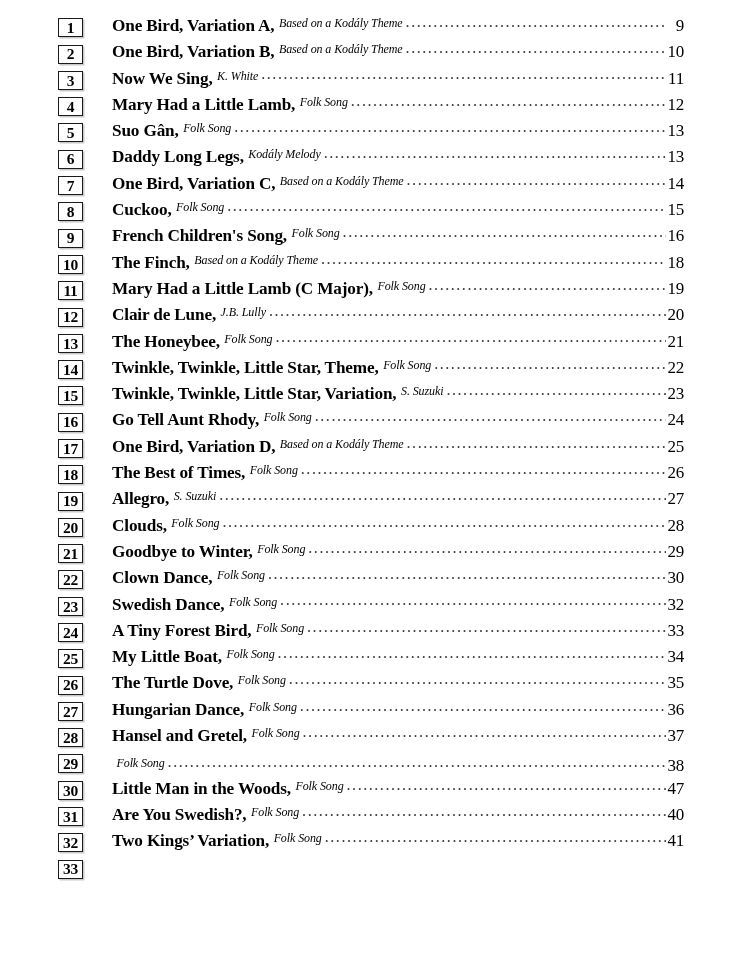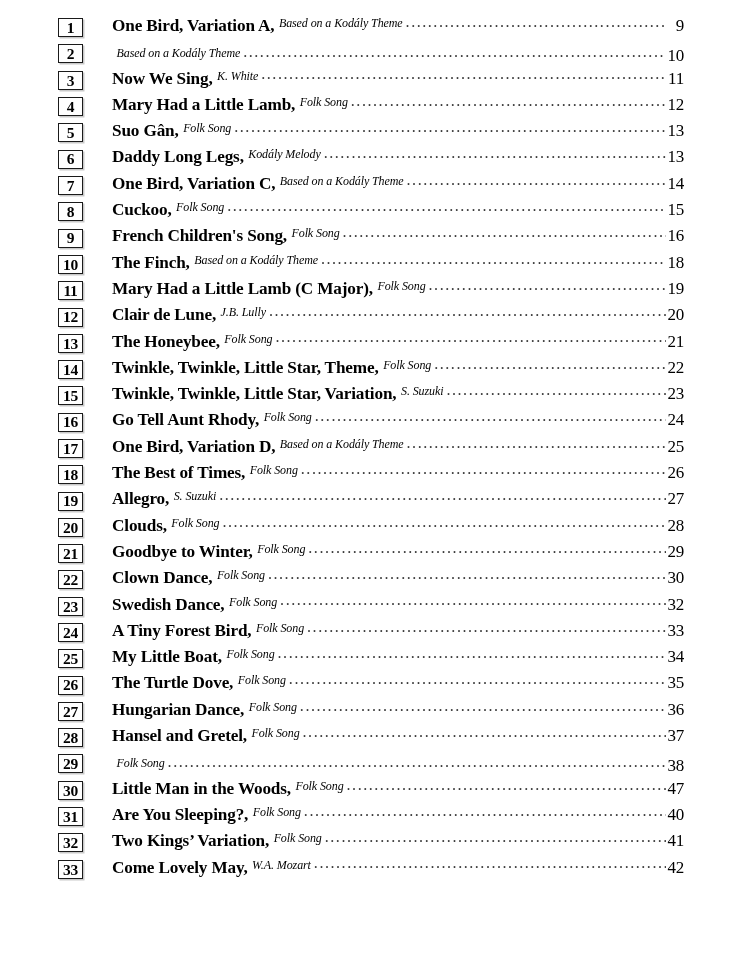--- a/index.html
+++ b/index.html
@@ -122,20 +122,21 @@
         <span class="entry-body">
           <span class="title">One Bird, Variation A,</span>
           <span class="composer">Based on a Kodály Theme</span>
           <span class="leader"></span>
           <span class="page-num">9</span>
         </span>
       </div>
       <div class="toc-row">
         <span class="num-box">2</span>
         <span class="entry-body">
+          <span class="title">One Bird, Variation B,</span>
           <span class="composer">Based on a Kodály Theme</span>
           <span class="leader"></span>
           <span class="page-num">10</span>
         </span>
       </div>
       <div class="toc-row">
         <span class="num-box">3</span>
         <span class="entry-body">
           <span class="title">Now We Sing,</span>
           <span class="composer">K. White</span>
@@ -381,38 +382,32 @@
         <span class="entry-body">
           <span class="title">Little Man in the Woods,</span>
           <span class="composer">Folk Song</span>
           <span class="leader"></span>
           <span class="page-num">47</span>
         </span>
       </div>
       <div class="toc-row">
         <span class="num-box">31</span>
         <span class="entry-body">
-          <span class="title">Are You Sleeping?,</span>
+          <span class="title">Are You Swedish?,</span>
           <span class="composer">Folk Song</span>
           <span class="leader"></span>
           <span class="page-num">40</span>
         </span>
       </div>
       <div class="toc-row">
         <span class="num-box">32</span>
         <span class="entry-body">
           <span class="title">Two Kings’ Variation,</span>
           <span class="composer">Folk Song</span>
           <span class="leader"></span>
           <span class="page-num">41</span>
         </span>
       </div>
       <div class="toc-row">
         <span class="num-box">33</span>
-        <span class="entry-body">
-          <span class="title">Come Lovely May,</span>
-          <span class="composer">W.A. Mozart</span>
-          <span class="leader"></span>
-          <span class="page-num">42</span>
-        </span>
       </div>
     </div>
 </div>
 
 </body></html>

